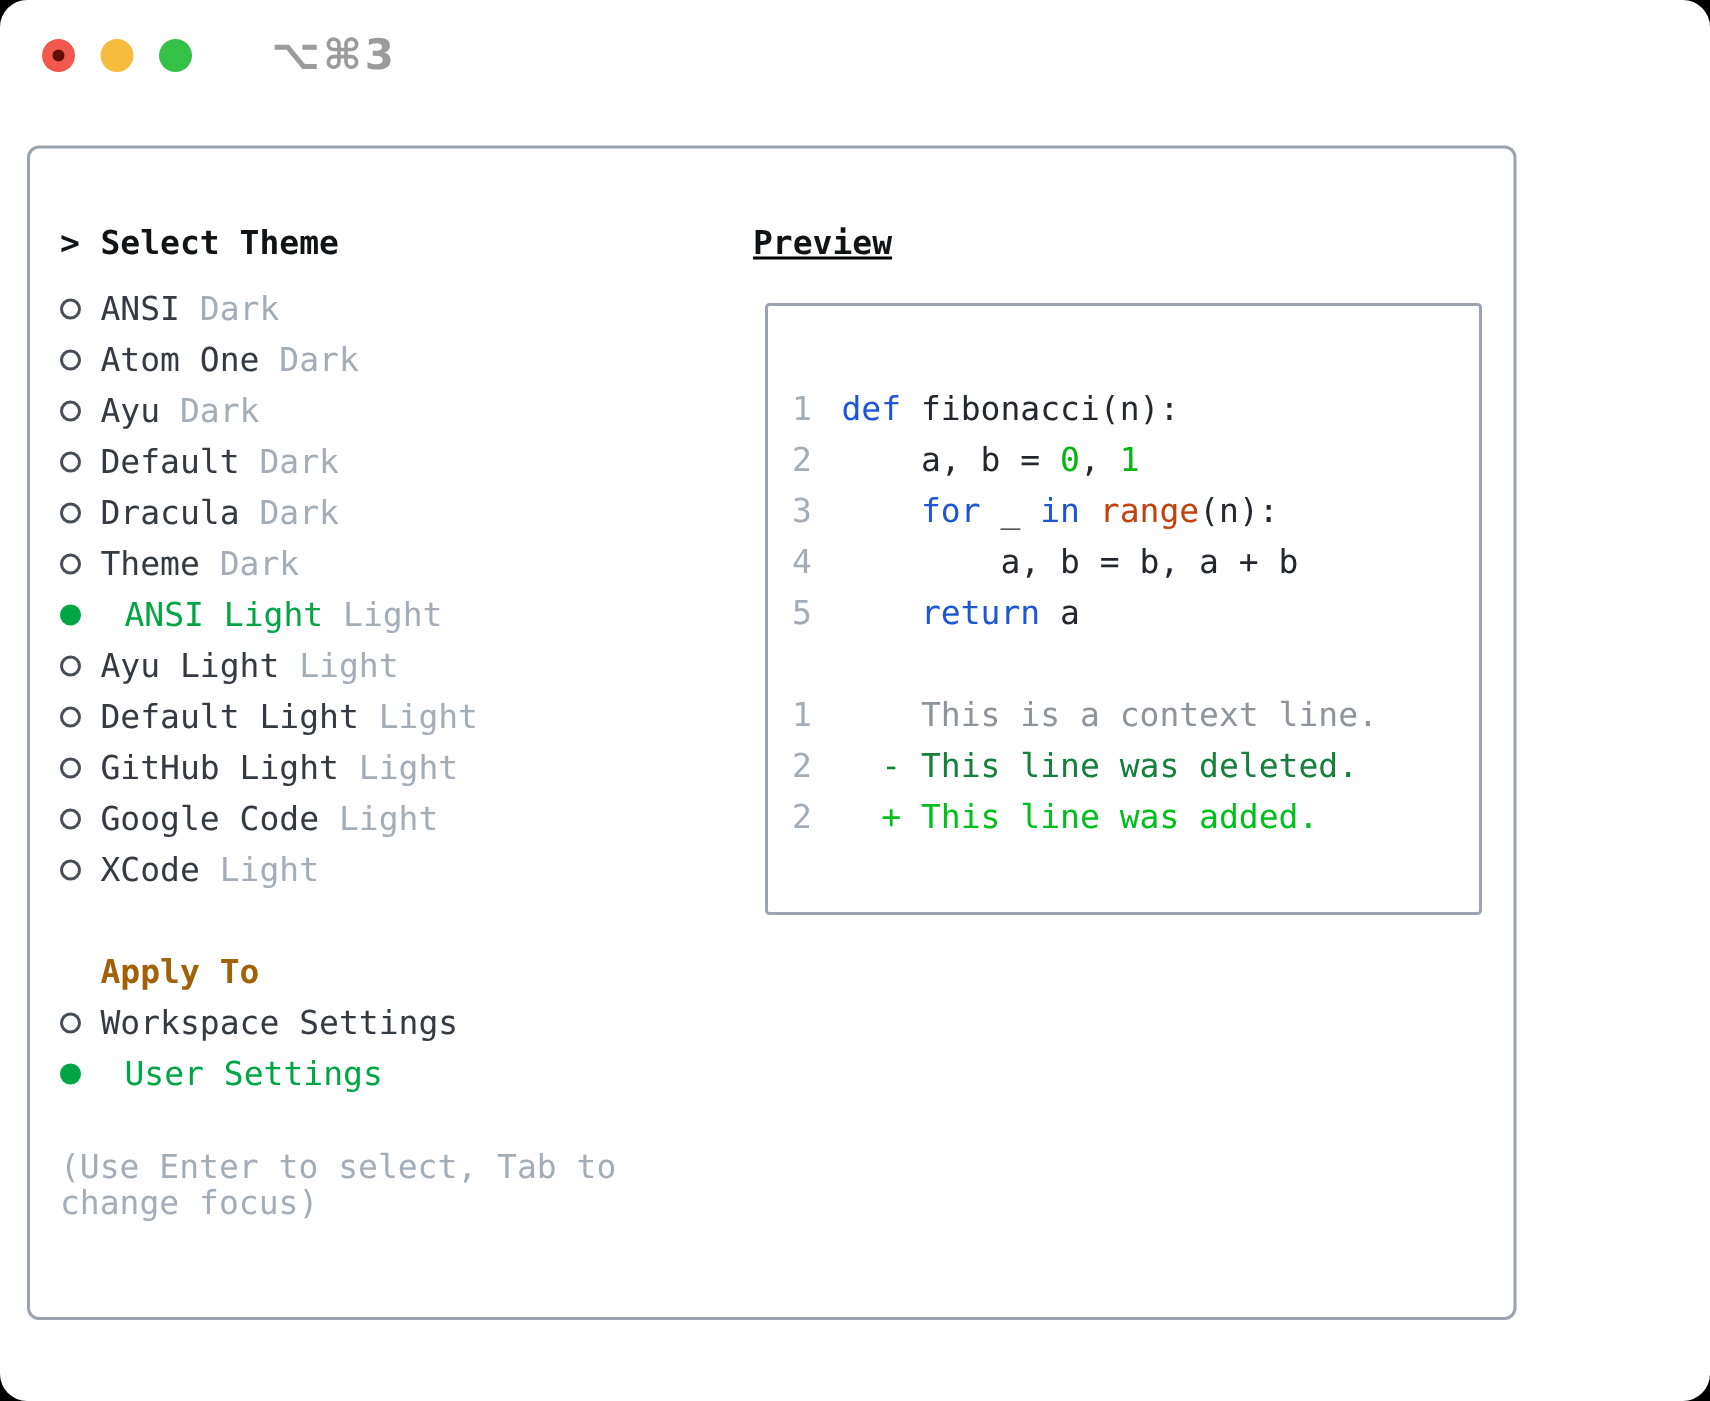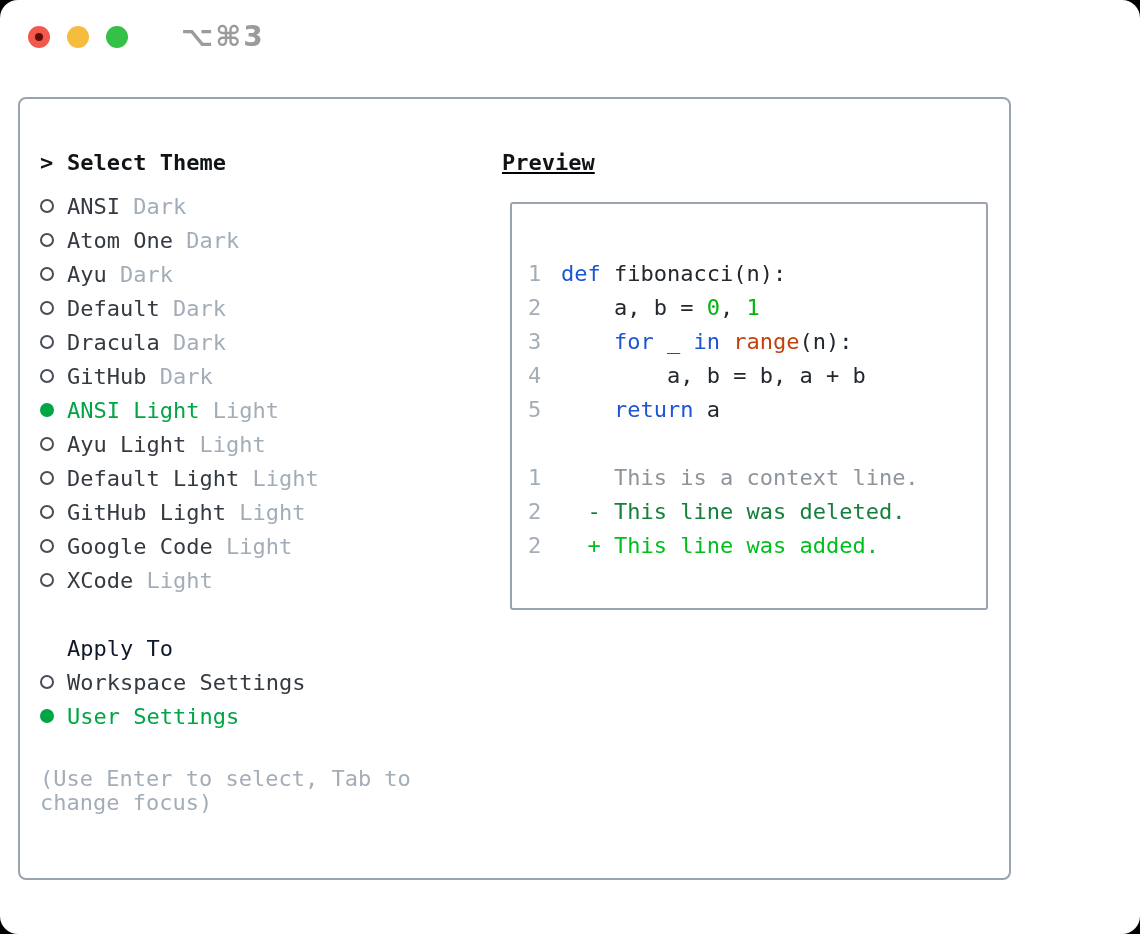--- a/index.html
+++ b/index.html
@@ -23,23 +23,23 @@
   .panel{
     position:absolute;left:18px;top:97px;width:993px;height:783px;
     border:2px solid #9aa3ae;border-radius:8px;box-sizing:border-box;background:#fff;
   }
   .row{display:flex;align-items:center;height:34px;font-size:22px;}
   .marker{width:27px;flex:none;display:flex;align-items:center;}
   .radio{width:14px;height:14px;border-radius:50%;border:2px solid #474e57;box-sizing:border-box;background:transparent;}
   .radio.sel{border:none;background:#00a544;}
   .chev{color:#101417;font-weight:bold;font-size:22px;}
   .section-title{color:#101417;font-weight:bold;white-space:pre;}
-  .section-title.regular{font-weight:normal;color:#0f172a;}
+  .section-title.regular{font-weight:bold;color:#a16207;}
   .item-name{color:#343a41;white-space:pre;}
-  .item-name.sel{color:#00a544;}
+  .item-name.sel{color:#00a544;margin-left:16px;}
   .item-variant{color:#a3adb8;white-space:pre;}
   
   .left-col{position:absolute;left:20px;top:46px;width:440px;}
   .theme-title{margin-bottom:10px;}
   .spacer{height:34px;}
   .hint{
     font-size:22px;line-height:24px;color:#a3adb8;width:430px;
     white-space:normal;
   }
   
@@ -117,21 +117,21 @@
             <span class="marker">
               <span class="radio"></span>
             </span>
             <span class="item-name">Dracula</span>
             <span class="item-variant"> Dark</span>
           </div>
           <div class="row">
             <span class="marker">
               <span class="radio"></span>
             </span>
-            <span class="item-name">GitHub</span>
+            <span class="item-name">Theme</span>
             <span class="item-variant"> Dark</span>
           </div>
           <div class="row">
             <span class="marker">
               <span class="radio sel"></span>
             </span>
             <span class="item-name sel">ANSI Light</span>
             <span class="item-variant"> Light</span>
           </div>
           <div class="row">

